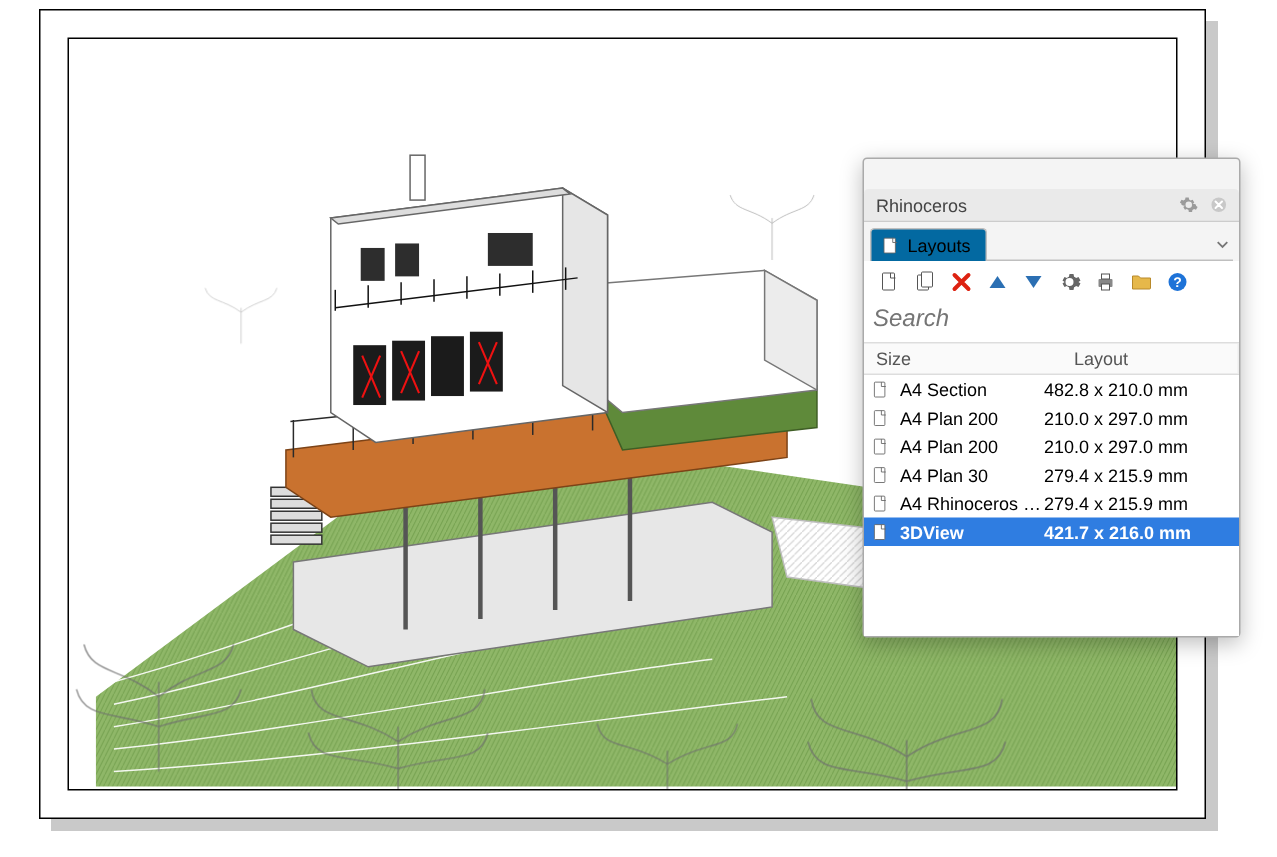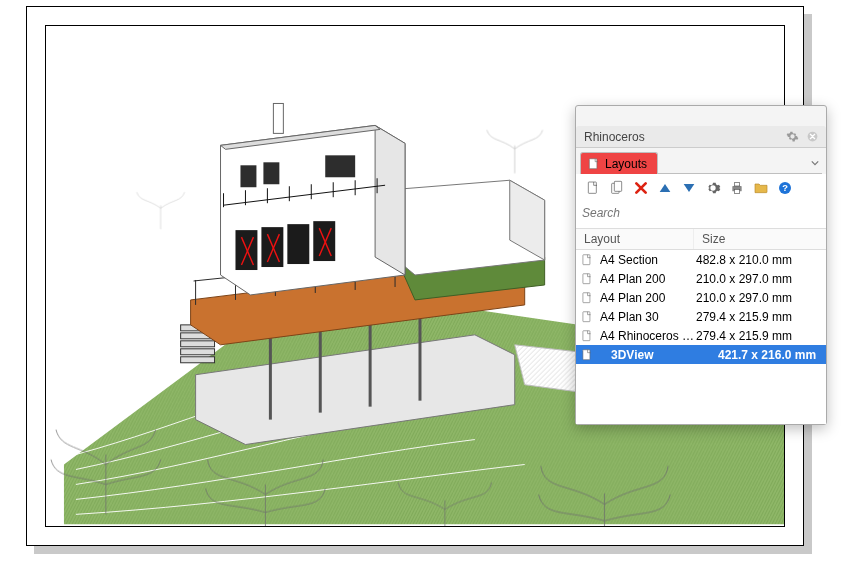--- a/index.html
+++ b/index.html
@@ -16,44 +16,44 @@
 
   
   .panel { position: absolute; left: 575px; top: 105px; width: 252px; background: #f4f4f4; border: 1px solid #aaa; border-radius: 3px; box-shadow: 0 4px 14px rgba(0,0,0,0.25); }
   .panel-titlebar { display: flex; align-items: center; height: 22px; padding: 0 6px 0 8px; background: #eaeaea; border-bottom: 1px solid #ccc; border-radius: 3px 3px 0 0; margin-top: 20px; }
   .panel-titlebar .title { flex: 1; color: #444; }
   .titlebar-icon { width: 16px; height: 16px; display: flex; align-items: center; justify-content: center; color: #888; cursor: pointer; }
   .titlebar-icon + .titlebar-icon { margin-left: 4px; }
   .titlebar-icon svg { display: block; }
 
   .panel-tabs { display: flex; align-items: flex-end; height: 26px; padding: 4px 4px 0 4px; background: #f4f4f4; }
-  .tab { display: inline-flex; align-items: center; gap: 4px; height: 22px; padding: 0 10px 0 6px; border: 1px solid #bfbfbf; border-bottom: none; background: #ef4444; border-radius: 3px 3px 0 0; cursor: pointer; }
+  .tab { display: inline-flex; align-items: center; gap: 4px; height: 22px; padding: 0 10px 0 6px; border: 1px solid #bfbfbf; border-bottom: none; background: #0369a1; border-radius: 3px 3px 0 0; cursor: pointer; }
   .tab .tab-icon { width: 14px; height: 14px; }
   .tab-strip-rest { flex: 1; border-bottom: 1px solid #bfbfbf; height: 22px; }
   .tab-drop { width: 14px; display:flex; align-items:center; justify-content:center; border-bottom: 1px solid #bfbfbf; height:22px; cursor:pointer;}
 
   .panel-body { background: #fff; border-top: none; }
 
   .toolbar { display: flex; align-items: center; gap: 6px; height: 28px; padding: 0 8px; }
   .toolbar .tb-icon { width: 18px; height: 18px; display: flex; align-items: center; justify-content: center; cursor: pointer; }
 
   .search-row { padding: 2px 6px 6px 6px; }
-  .search-input { width: 100%; height: 18px; border: none; color: #888; font-size: 12px; outline: none; font-style: italic; }
+  .search-input { width: 100%; height: 18px; border: none; color: #888; font-size: 16px; outline: none; font-style: italic; }
 
   .list-head { display: flex; border-top: 1px solid #ddd; border-bottom: 1px solid #ddd; background: #fafafa; }
   .list-head .col { padding: 3px 8px; color: #555; }
   .col-name { width: 118px; border-right: 1px solid #eee; }
   .col-size { flex: 1; }
 
   .list { padding-bottom: 60px; }
   .row { display: flex; align-items: center; height: 19px; padding: 0 4px; cursor: pointer; }
   .row .doc-icon { width: 14px; height: 14px; margin-right: 6px; flex-shrink: 0; }
   .row .cell-name { width: 96px; white-space: nowrap; overflow: hidden; text-overflow: ellipsis; }
   .row .cell-size { flex: 1; white-space: nowrap; }
-  .row.selected { background: #2f7de1; color: #fff; font-weight: 600; gap: 11px; }
+  .row.selected { background: #2f7de1; color: #fff; font-weight: 600; }
   .row.selected .cell-size { font-weight: 600; }
 
   
   .doc-icon svg { display:block; }
 
 </style>
 </head>
 <body>
 <div class="stage">
 
@@ -278,22 +278,22 @@
               <text x="12" y="17" text-anchor="middle" font-size="14" font-weight="bold" fill="#fff">?</text>
             </svg>
           </div>
         </div>
 
       <div class="search-row">
         <input class="search-input" placeholder="Search" style="">
       </div>
 
       <div class="list-head">
+        <div class="col col-size">Size</div>
         <div class="col col-name">Layout</div>
-        <div class="col col-size">Size</div>
       </div>
 
       <div class="list" id="layout-list">
           <div class="row">
             <span class="doc-icon">
               <svg width="14" height="14" viewBox="0 0 24 24">
                 <rect x="5" y="3" width="12" height="17" rx="1" fill="#fff" stroke="#666"></rect>
                 <path d="M13 3v5h5" fill="none" stroke="#666"></path>
               </svg>
             </span>

